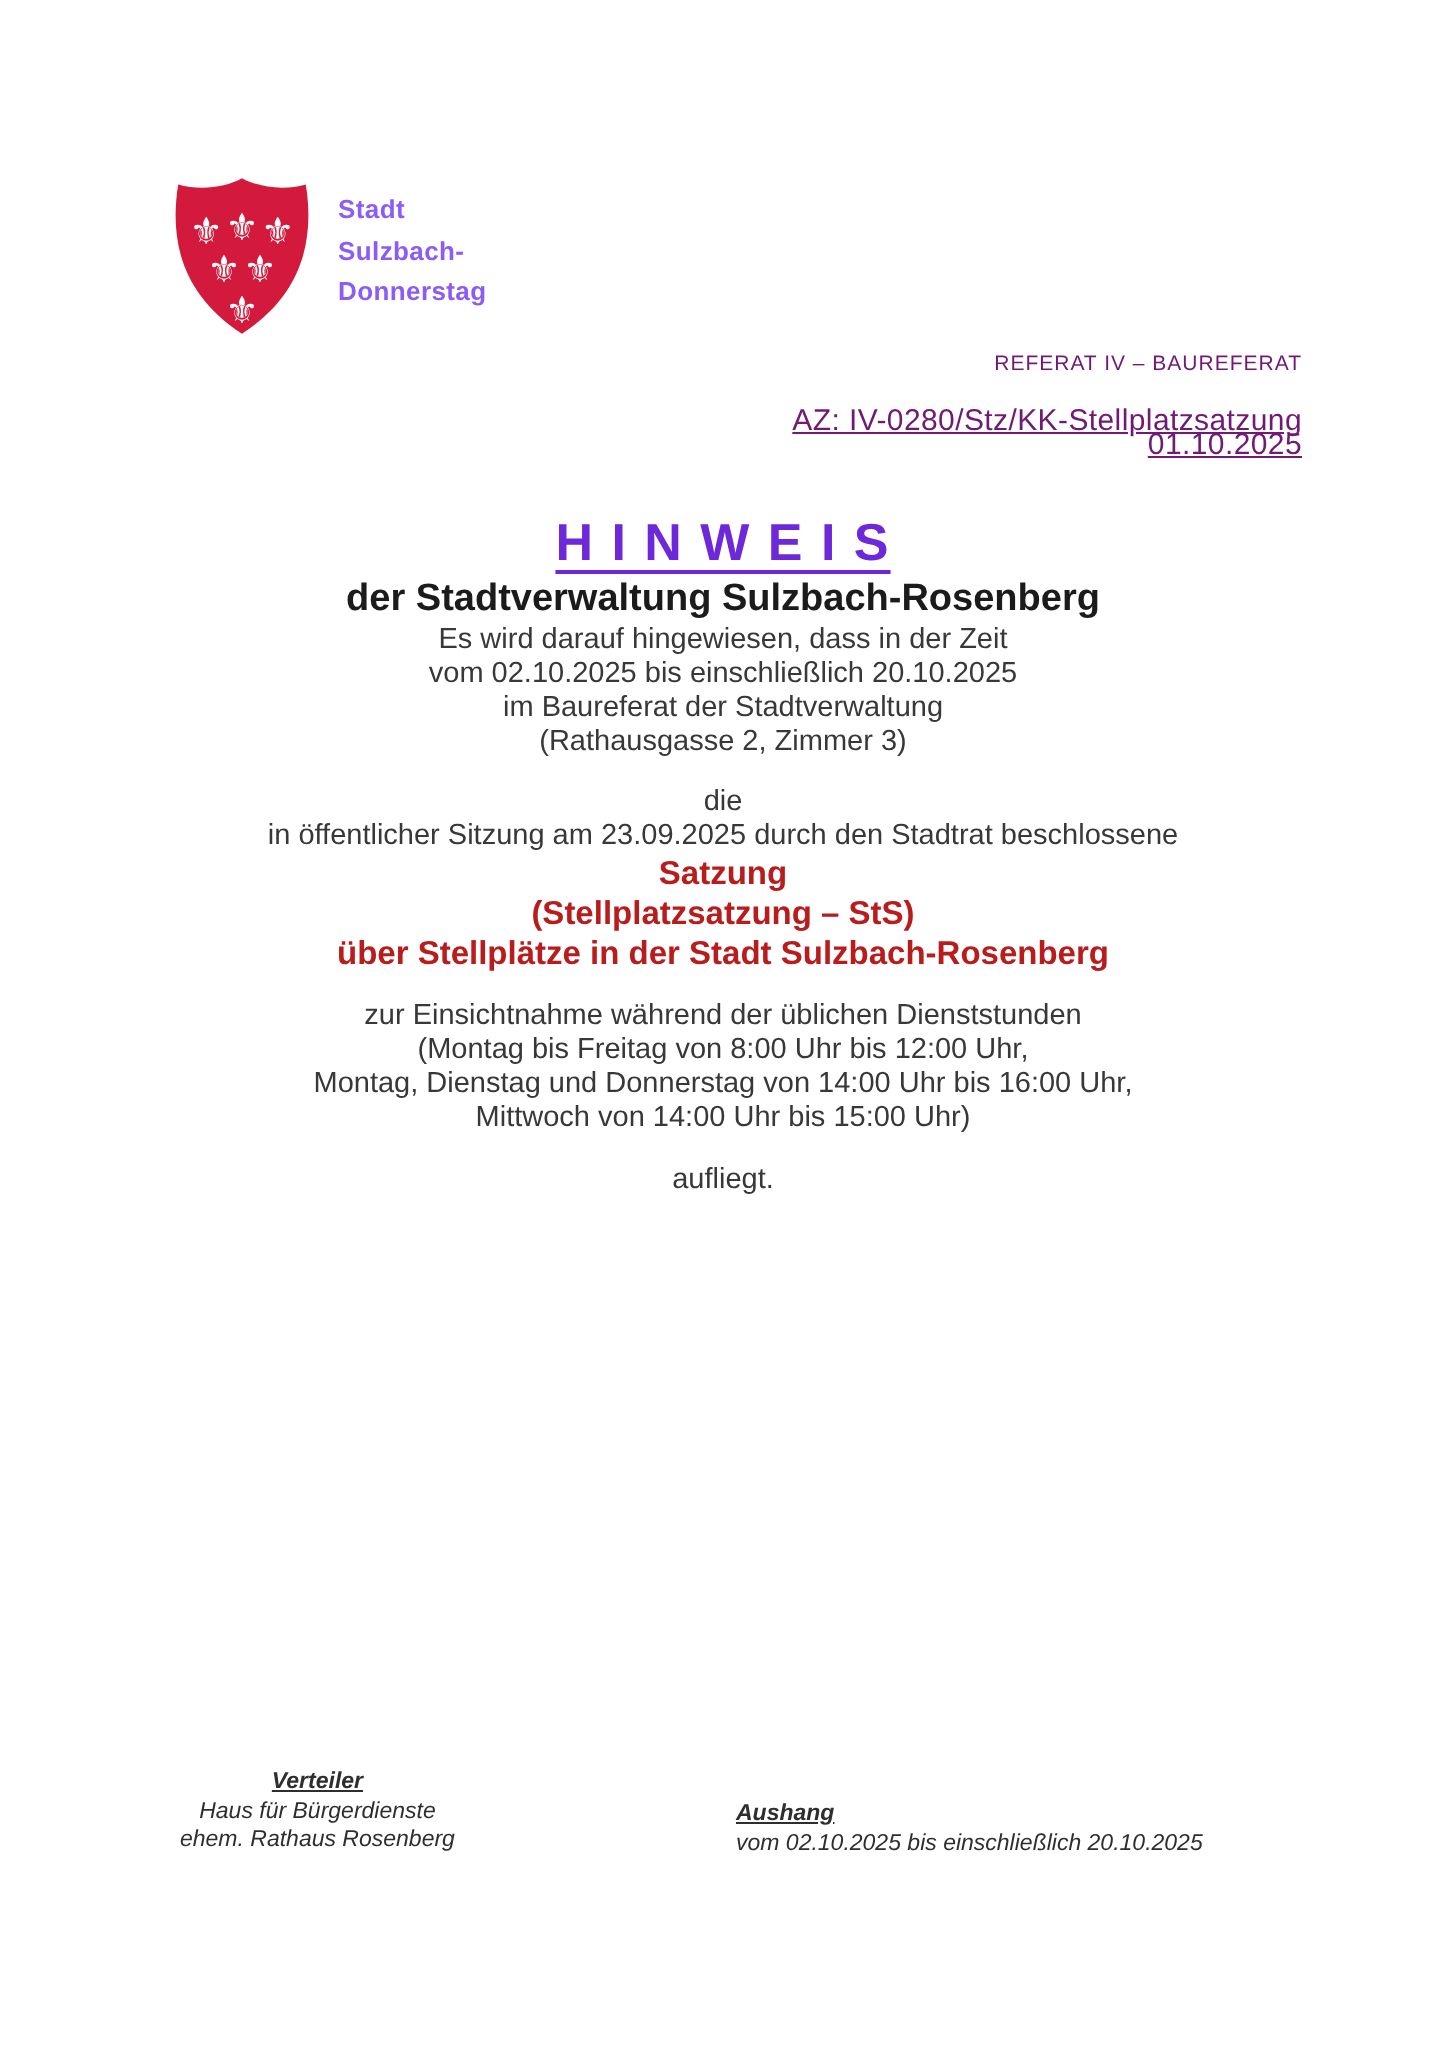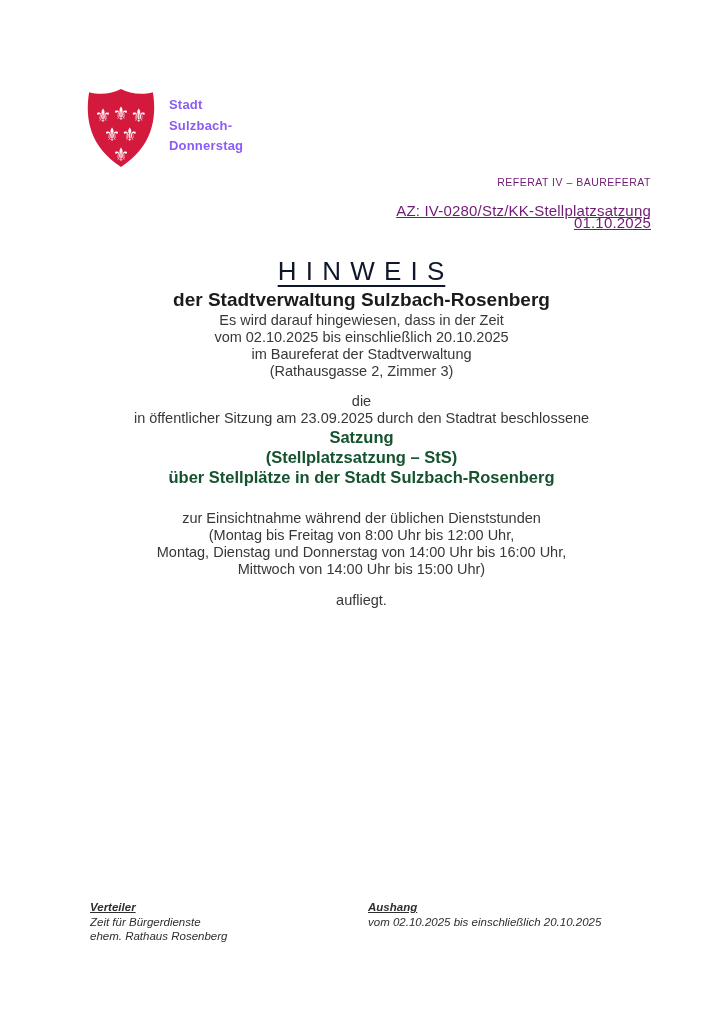--- a/index.html
+++ b/index.html
@@ -67,24 +67,24 @@
     left: 0;
     width: 100%;
     text-align: center;
     font-size: 14.5px;
     line-height: 17px;
   }
   .content p, .content h1, .content h2 { margin: 0; }
 
   .title {
     font-size: 26px;
-    font-weight: 400;
+    font-weight: 700;
     line-height: 34px;
     letter-spacing: 1px;
-    color: #0f172a;
+    color: #6d28d9;
     text-decoration: underline;
     text-underline-offset: 5px;
     text-decoration-thickness: 1.5px;
     margin-bottom: 12px;
   }
   .subtitle {
     font-size: 19px;
     font-weight: 700;
     line-height: 24px;
     color: #1b1b1b;
@@ -94,36 +94,36 @@
   }
   .mb15 { margin-bottom: 15px; }
   .mb13 { margin-bottom: 13px; }
   .mb18 { margin-bottom: 18px; }
   .mb14 { margin-bottom: 14px; text-align: center; }
   .mb28 { margin-bottom: 28px; }
   .statute {
     font-size: 16.5px;
     font-weight: 700;
     line-height: 20px;
-    color: #14532d;
-    margin-bottom: 23px;
+    color: #b91c1c;
+    margin-bottom: 13px;
   }
 
   
   .footer {
     position: absolute;
     top: 884px;
     left: 0;
     width: 100%;
     font-style: italic;
     font-size: 11.5px;
     line-height: 14.5px;
     color: #2e2e2e;
   }
-  .footer .col-left  { position: absolute; left: 90px;  top: 16px; }
+  .footer .col-left  { position: absolute; left: 90px;  top: 0; text-align: center; }
   .footer .col-right { position: absolute; left: 368px; top: 16px; }
   .footer .label {
     font-weight: 700;
     text-decoration: underline;
   }
 </style>
 </head>
 <body>
 
 <div class="page">
@@ -181,21 +181,21 @@
       <p>Mittwoch von 14:00 Uhr bis 15:00 Uhr)</p>
     </div>
 
     <p class="mb28">aufliegt.</p>
 
   </main>
 
   <footer class="footer">
     <div class="col-left">
       <div class="label">Verteiler</div>
-      <div>Zeit für Bürgerdienste</div>
+      <div>Haus für Bürgerdienste</div>
       <div>ehem. Rathaus Rosenberg</div>
     </div>
     <div class="col-right">
       <div class="label">Aushang</div>
       <div>vom 02.10.2025 bis einschließlich 20.10.2025</div>
     </div>
   </footer>
 
 </div>
 

